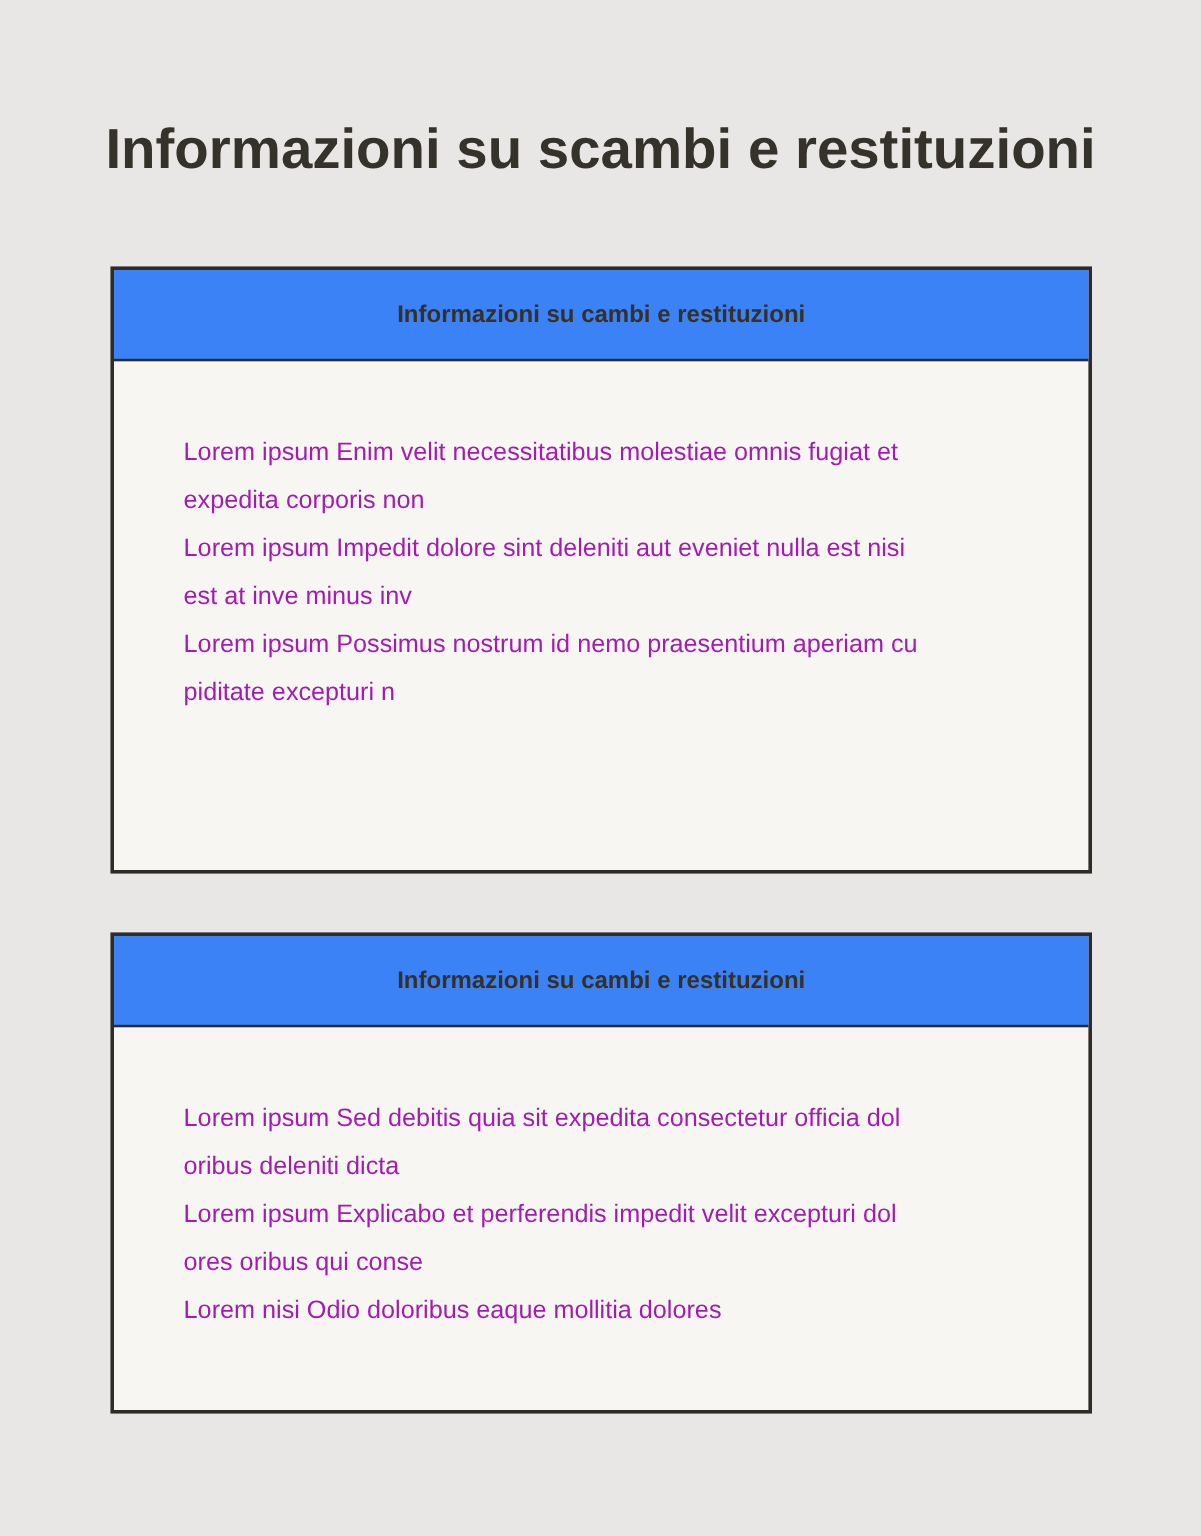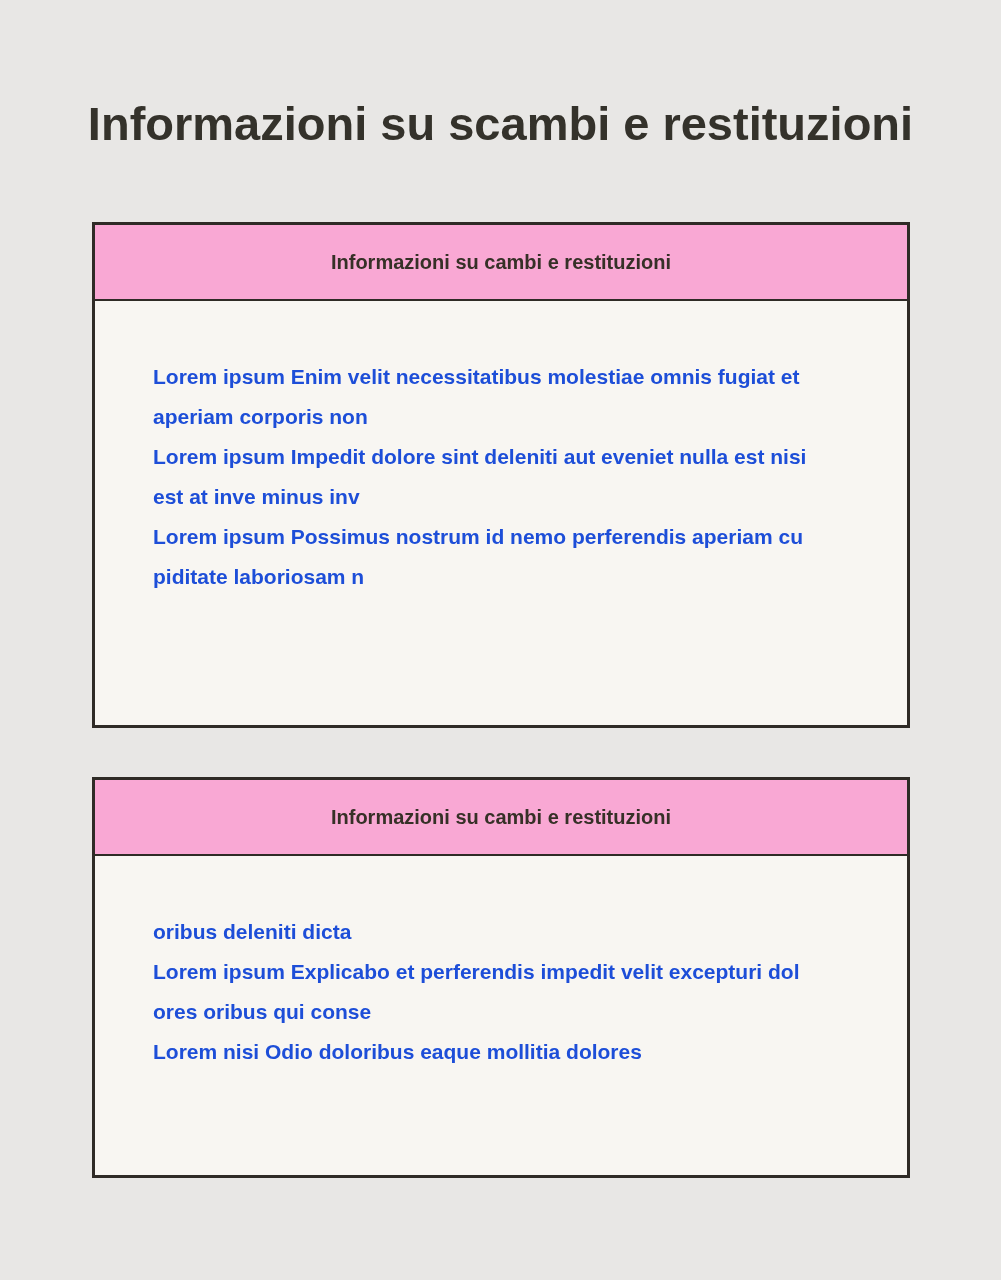--- a/index.html
+++ b/index.html
@@ -28,62 +28,62 @@
     position: absolute;
     left: 92px;
     width: 818px;
     background: #f8f6f2;
     border: 3px solid #2f2b26;
   }
   .panel-1 { top: 222px; height: 506px; }
   .panel-2 { top: 777px; height: 401px; }
   .panel-header {
     height: 76px;
-    background: #f9a8d4;
+    background: #3b82f6;
     border-bottom: 2px solid #2f2b26;
     display: flex;
     align-items: center;
     justify-content: center;
     font-size: 20px;
     font-weight: 600;
     color: #363027;
   }
   .panel-body {
     padding: 56px 58px 0 58px;
   }
   .text-line {
     font-size: 21px;
     line-height: 40px;
-    color: #1d4ed8;
+    color: #a21caf;
     white-space: nowrap;
-    font-weight: bold;
   }
 </style>
 </head>
 <body>
 
 <h1 class="page-title">Informazioni su scambi e restituzioni</h1>
 
 <section class="panel panel-1">
   <div class="panel-header">
     <span>Informazioni su cambi e restituzioni</span>
   </div>
   <div class="panel-body">
     <div class="text-line">Lorem ipsum Enim velit necessitatibus molestiae omnis fugiat et</div>
-    <div class="text-line">aperiam corporis non</div>
+    <div class="text-line">expedita corporis non</div>
     <div class="text-line">Lorem ipsum Impedit dolore sint deleniti aut eveniet nulla est nisi</div>
     <div class="text-line">est at inve minus inv</div>
-    <div class="text-line">Lorem ipsum Possimus nostrum id nemo perferendis aperiam cu</div>
-    <div class="text-line">piditate laboriosam n</div>
+    <div class="text-line">Lorem ipsum Possimus nostrum id nemo praesentium aperiam cu</div>
+    <div class="text-line">piditate excepturi n</div>
   </div>
 </section>
 
 <section class="panel panel-2">
   <div class="panel-header">
     <span>Informazioni su cambi e restituzioni</span>
   </div>
   <div class="panel-body">
+    <div class="text-line">Lorem ipsum Sed debitis quia sit expedita consectetur officia dol</div>
     <div class="text-line">oribus deleniti dicta</div>
     <div class="text-line">Lorem ipsum Explicabo et perferendis impedit velit excepturi dol</div>
     <div class="text-line">ores oribus qui conse</div>
     <div class="text-line">Lorem nisi Odio doloribus eaque mollitia dolores</div>
   </div>
 </section>
 
 </body></html>

